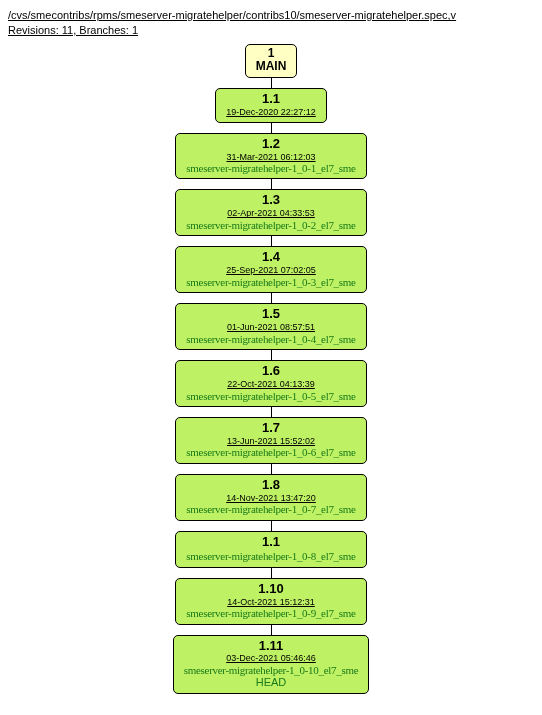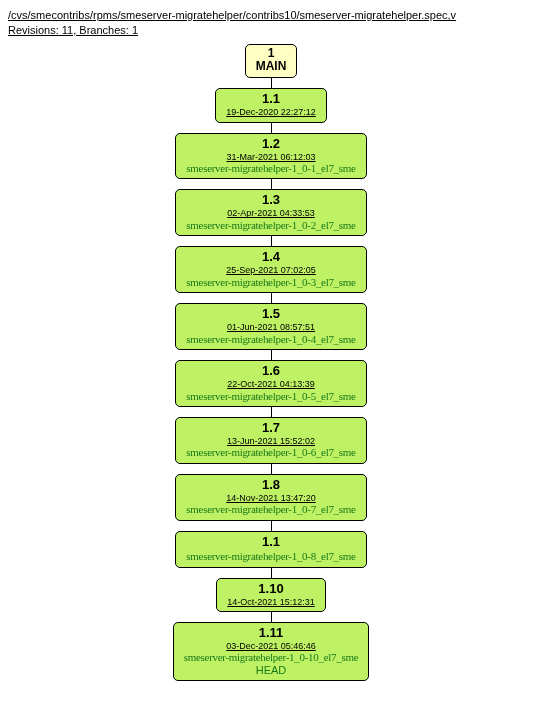--- a/index.html
+++ b/index.html
@@ -147,20 +147,21 @@
 
     <div class="node rev-node">
       <div class="rev">1.1</div>
       <div class="tag">smeserver-migratehelper-1_0-8_el7_sme</div>
     </div>
     <div class="connector"></div>
 
     <div class="node rev-node">
       <div class="rev">1.10</div>
       <div class="date">14-Oct-2021 15:12:31</div>
+      <div class="tag">smeserver-migratehelper-1_0-9_el7_sme</div>
     </div>
     <div class="connector"></div>
 
     <div class="node rev-node">
       <div class="rev">1.11</div>
       <div class="date">03-Dec-2021 05:46:46</div>
       <div class="tag">smeserver-migratehelper-1_0-10_el7_sme</div>
       <div class="head">HEAD</div>
     </div>
 

